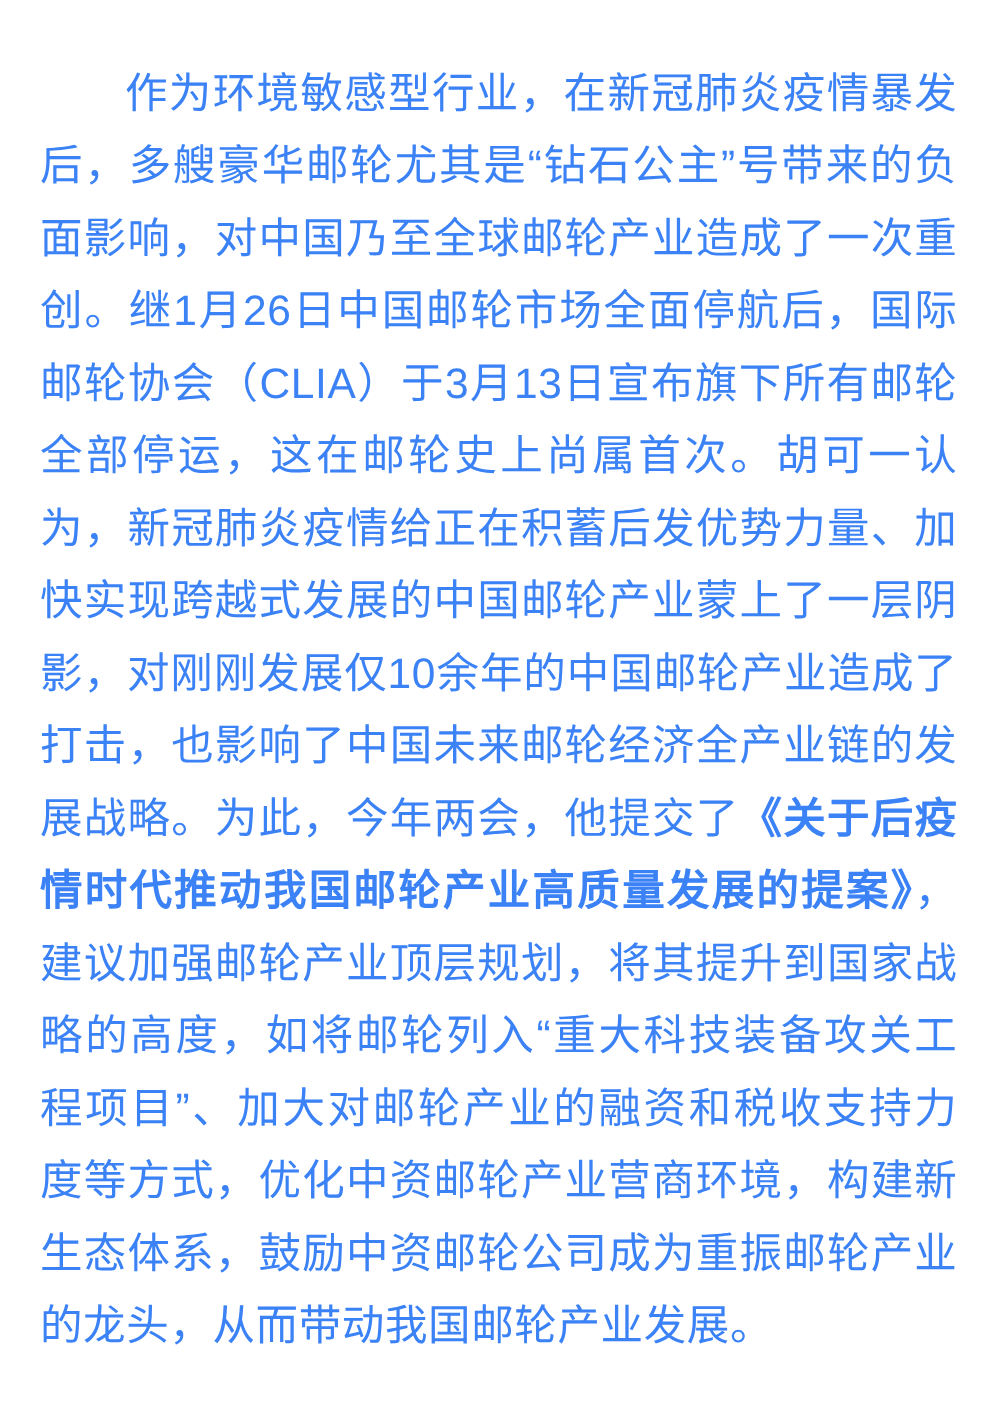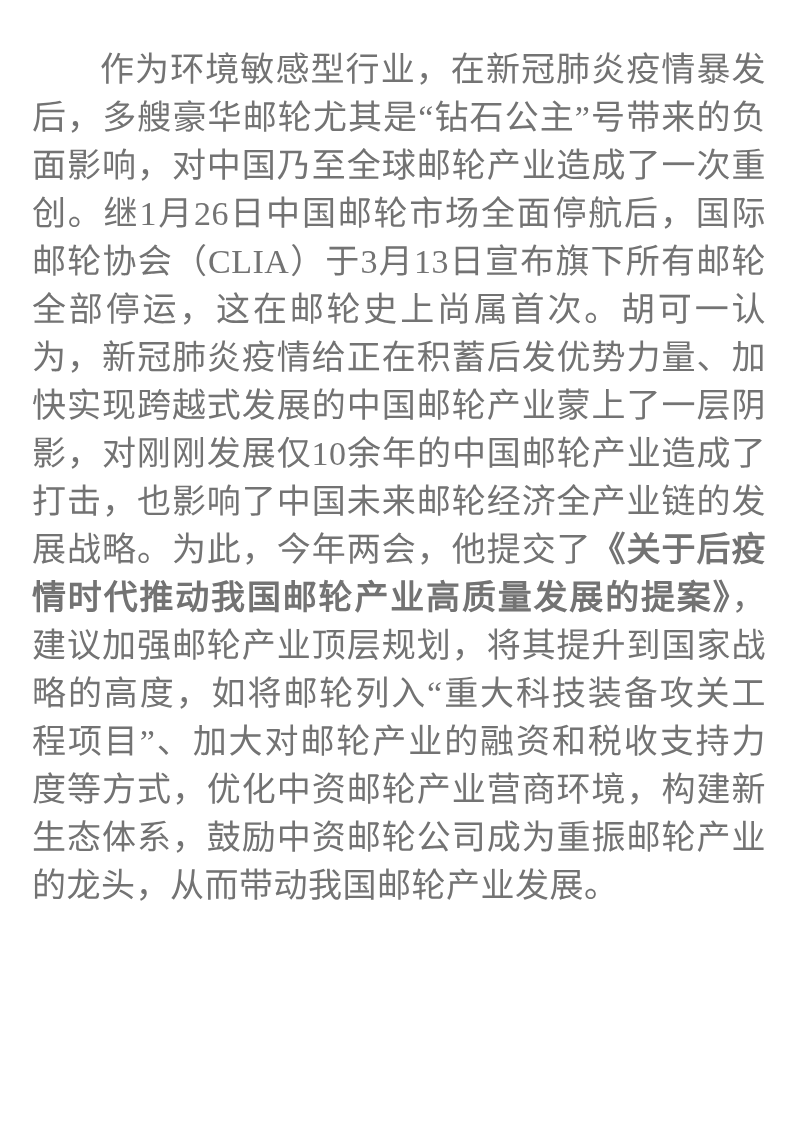--- a/index.html
+++ b/index.html
@@ -19,29 +19,29 @@
       background: #ffffff;
       box-sizing: border-box;
     }
     .article {
       box-sizing: border-box;
       padding: 46px 34px 0 32px;
     }
     .paragraph {
       margin: 0;
       font-size: 34px;
-      line-height: 48px;
-      color: #737373;
+      line-height: 58px;
+      color: #3b82f6;
       text-align: justify;
       text-justify: inter-ideograph;
       text-align-last: left;
       text-indent: 2em;
       letter-spacing: 0.5px;
       word-break: break-all;
-      font-family: Liberation Serif, serif;
+      font-family: Liberation Sans, sans-serif;
     }
     .paragraph .proposal-title {
       font-weight: bold;
     }
   </style>
 </head>
 <body>
 
 <div class="page">
   <div class="article">

